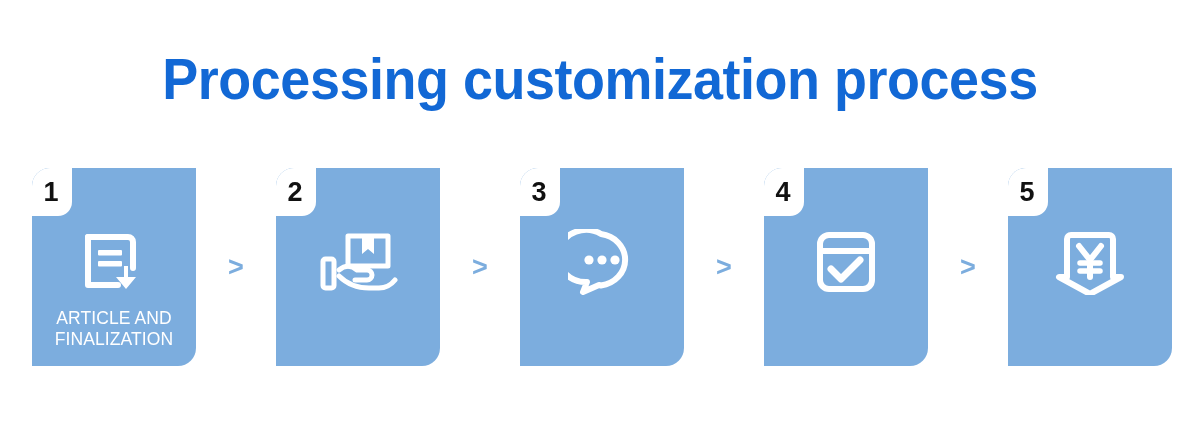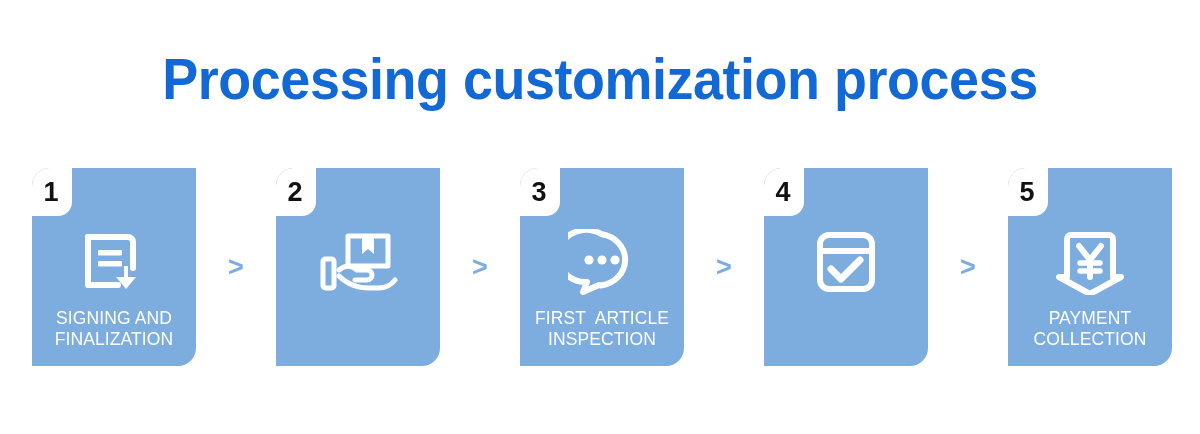--- a/index.html
+++ b/index.html
@@ -146,21 +146,21 @@
       <div class="notch-num">1</div>
       <div class="icon-wrap">
         <svg width="64" height="66" viewBox="0 0 64 66" fill="none">
           <path d="M6 8 h40 a5 5 0 0 1 5 5 v26" stroke="#fff" stroke-width="6" stroke-linecap="round" stroke-linejoin="round"></path>
           <path d="M6 8 v48 h30" stroke="#fff" stroke-width="6" stroke-linecap="round" stroke-linejoin="round"></path>
           <rect x="16" y="21" width="24" height="5.5" rx="1" fill="#fff"></rect>
           <rect x="16" y="32" width="24" height="5.5" rx="1" fill="#fff"></rect>
           <path d="M46 37 v11 h8 l-10 12 l-10 -12 h8 v-11 z" fill="#fff"></path>
         </svg>
       </div>
-      <div class="step-label">SIGNING AND
+      <div class="step-label">ARTICLE AND
 FINALIZATION</div>
     </div>
 
     <div class="chev">&gt;</div>
 
     <div class="step">
       <div class="notch"></div>
       <div class="notch-num">2</div>
       <div class="icon-wrap">
         <svg width="80" height="64" viewBox="0 0 80 64" fill="none">
@@ -179,22 +179,20 @@
       <div class="notch"></div>
       <div class="notch-num">3</div>
       <div class="icon-wrap">
         <svg width="68" height="66" viewBox="0 0 68 66" fill="none">
           <path d="M33 5 a28 26 0 1 0 -14 48 l-4 10 l16 -7 a32 28 0 0 0 2 0.5 a28 26 0 0 0 0 -51.5 z" stroke="#fff" stroke-width="6" stroke-linejoin="round"></path>
           <circle cx="21" cy="31" r="4.6" fill="#fff"></circle>
           <circle cx="34" cy="31" r="4.6" fill="#fff"></circle>
           <circle cx="47" cy="31" r="4.6" fill="#fff"></circle>
         </svg>
       </div>
-      <div class="step-label">FIRST  ARTICLE
-INSPECTION</div>
     </div>
 
     <div class="chev">&gt;</div>
 
     <div class="step">
       <div class="notch"></div>
       <div class="notch-num">4</div>
       <div class="icon-wrap">
         <svg width="62" height="64" viewBox="0 0 62 64" fill="none">
           <rect x="5" y="5" width="52" height="54" rx="9" stroke="#fff" stroke-width="6"></rect>
@@ -211,18 +209,16 @@
       <div class="notch-num">5</div>
       <div class="icon-wrap">
         <svg width="70" height="66" viewBox="0 0 70 66" fill="none">
           <path d="M16 6 h38 a4 4 0 0 1 4 4 v38 h8 l-31 17 l-31 -17 h8 v-38 a4 4 0 0 1 4 -4 z" stroke="#fff" stroke-width="6" stroke-linejoin="round"></path>
           <path d="M24 17 l11 14 l11 -14" stroke="#fff" stroke-width="6" stroke-linecap="round" stroke-linejoin="round"></path>
           <path d="M35 31 v17" stroke="#fff" stroke-width="6" stroke-linecap="round"></path>
           <path d="M25 34 h20" stroke="#fff" stroke-width="5.5" stroke-linecap="round"></path>
           <path d="M25 42 h20" stroke="#fff" stroke-width="5.5" stroke-linecap="round"></path>
         </svg>
       </div>
-      <div class="step-label">PAYMENT
-COLLECTION</div>
     </div>
 
   </div>
 </div>
 
 </body></html>

